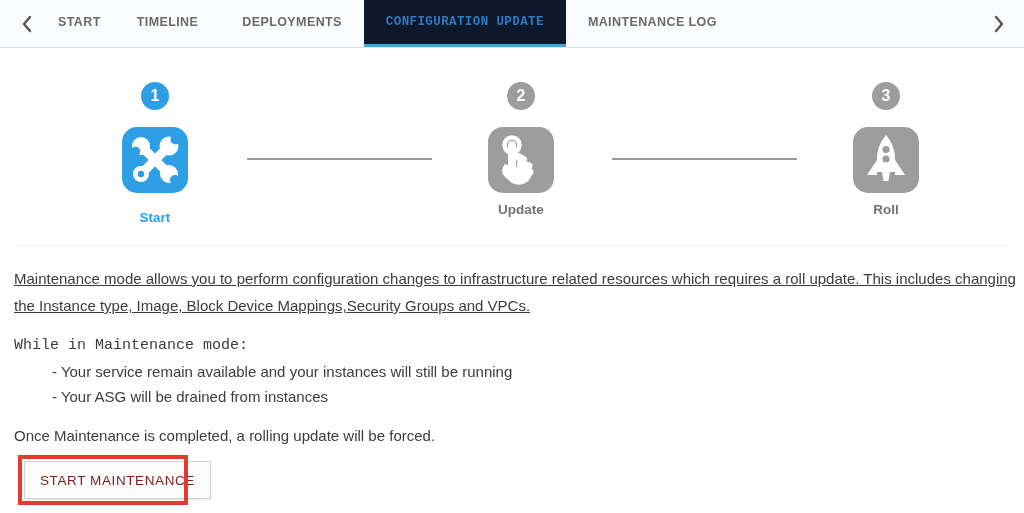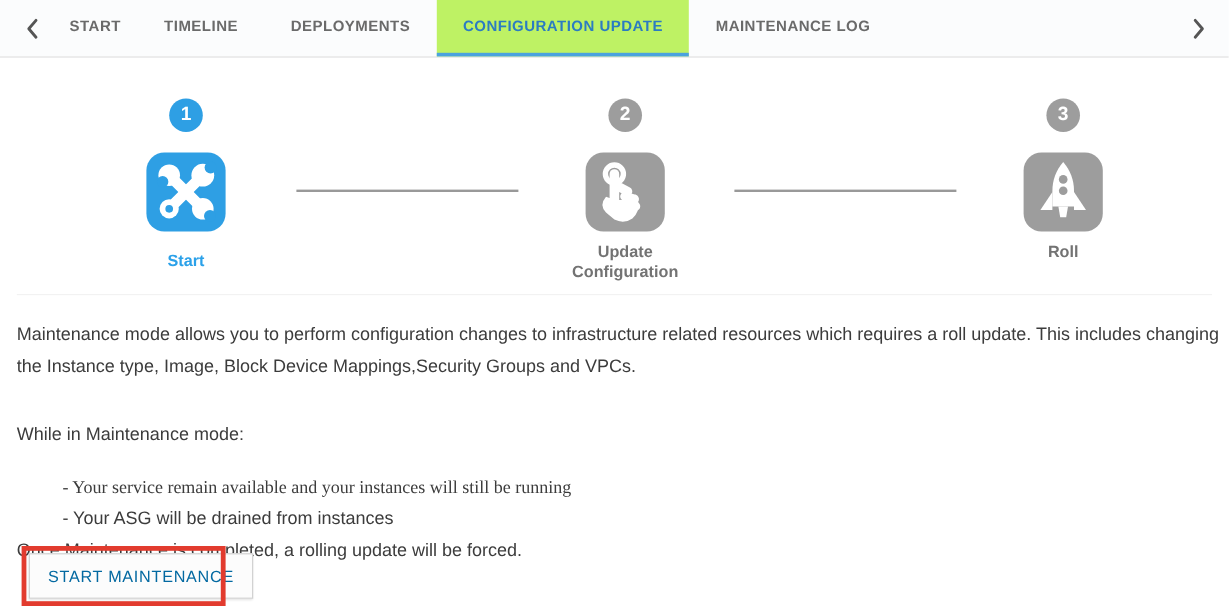--- a/index.html
+++ b/index.html
@@ -14,21 +14,21 @@
     display:flex; align-items:stretch; background:#fbfcfd; border-bottom:1px solid #e2e2e2; }
   .nav-chv { width:34px; display:flex; align-items:center; justify-content:center;
     cursor:pointer; flex-shrink:0; }
   .nav-chv svg { display:block; }
   .nav-chv.left { margin-left:10px; }
   .nav-chv.right { margin-left:auto; margin-right:8px; }
   .tab { display:flex; align-items:center; padding:0 22px; font-size:12.5px; font-weight:700;
     letter-spacing:.4px; color:#6a6a6a; white-space:nowrap; flex-shrink:0; cursor:pointer;
     border-bottom:3px solid transparent; }
   .tab.clipped { padding:0 14px; }
-  .tab.active { background:#bef264; color:#2b7cc2; border-bottom-color:#4ba2df; }
+  .tab.active { background:#0f172a; color:#2b7cc2; border-bottom-color:#4ba2df;font-family:Liberation Mono, monospace; }
 
   
   .wizard { position:absolute; left:0; top:60px; width:1024px; height:196px; }
   .step { position:absolute; top:22px; width:150px; text-align:center; }
   .step.s1 { left:80px; } .step.s2 { left:446px; } .step.s3 { left:811px; }
   .step-badge { width:28px; height:28px; border-radius:50%; margin:0 auto;
     color:#ffffff; font-size:16px; font-weight:700; line-height:28px; }
   .step-icon { width:66px; height:66px; border-radius:15px; margin:17px auto 0;
     display:flex; align-items:center; justify-content:center; }
   .step-label { margin-top:8px; font-size:13.5px; font-weight:700; line-height:17px; }
@@ -39,31 +39,31 @@
   .connector { position:absolute; top:98px; height:2px; background:#999999; }
   .connector.c1 { left:247px; width:185px; }
   .connector.c2 { left:612px; width:185px; }
 
   
   .divider { position:absolute; left:14px; right:14px; top:245px; height:1px; background:#f2f2f2; }
 
   
   .copy { position:absolute; left:14px; top:265px; width:1002px; color:#3c3c3c;
     font-size:15px; line-height:27px; }
-  .copy .para { margin:0; }
-  .copy .while { margin-top:30px; }
+  .copy .para { margin:0;text-decoration:underline; }
+  .copy .while { margin-top:13px;font-family:Liberation Mono, monospace; }
   .copy .bullet { padding-left:38px; line-height:25px; }
-  .copy .bullet:first-of-type { margin-top:19px;font-family:Liberation Serif, serif; }
-  .copy .closing { }
+  .copy .bullet:first-of-type { margin-top:0; }
+  .copy .closing { margin-top:13px; }
 
   
   .start-btn { position:absolute; left:24px; top:461px; height:38px; padding:0 15px;
     background:#fcfcfc; border:1px solid #d2d2d2; box-shadow:0 1px 2px rgba(0,0,0,.12);
     font-family:"Liberation Sans", sans-serif; font-size:13.5px; letter-spacing:.6px;
-    color:#0369a1; cursor:pointer; }
+    color:#7f1d1d; cursor:pointer; }
   .highlight-box { position:absolute; left:18px; top:455px; width:170px; height:50px;
     border:4px solid #e23b2e; pointer-events:none; }
 </style>
 </head>
 <body>
 
 <div class="corner-notch"></div>
 
 <div class="tabbar">
   <div class="nav-chv left">
@@ -119,21 +119,20 @@
         <circle cx="23" cy="17" r="7.5" fill="none" stroke="#ffffff" stroke-width="4.5"></circle>
         <rect x="19" y="13" width="8" height="29" rx="4" fill="#ffffff"></rect>
         <rect x="26" y="23" width="15" height="7.5" rx="3.75" fill="#ffffff" transform="rotate(28 26 23)"></rect>
         <rect x="29" y="31" width="16" height="7.5" rx="3.75" fill="#ffffff" transform="rotate(16 29 31)"></rect>
         <rect x="30" y="39" width="15" height="7.5" rx="3.75" fill="#ffffff" transform="rotate(6 30 39)"></rect>
         <path d="M16 36 q-6 7 0 13 l7 6 q8 4 15 -1 q6 -5 5 -13 l-2 -7 q-12 8 -25 2 Z" fill="#ffffff"></path>
       </svg>
     </div>
     <div class="step-label">
       <div>Update</div>
-      <div>Configuration</div>
     </div>
   </div>
 
   <div class="connector c2"></div>
 
   <div class="step s3 pending">
     <div class="step-badge">3</div>
     <div class="step-icon">
       <svg width="64" height="64" viewBox="0 0 64 64" style="--bg:#9d9d9d;">
         <path d="M32 7 C38 14 41 22 41 31 L41 44 L23 44 L23 31 C23 22 26 14 32 7 Z" fill="#ffffff"></path>

